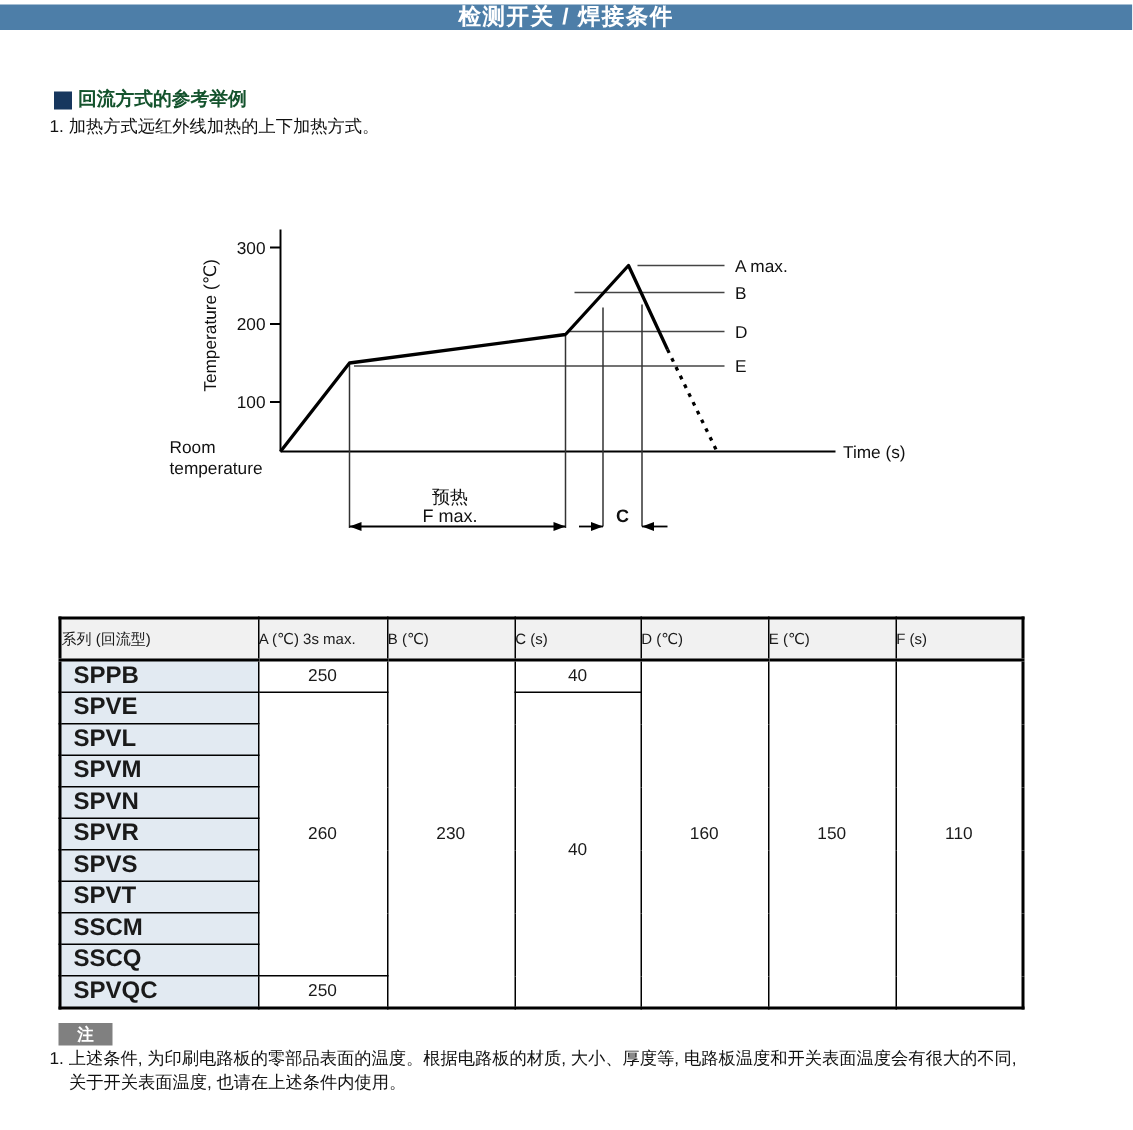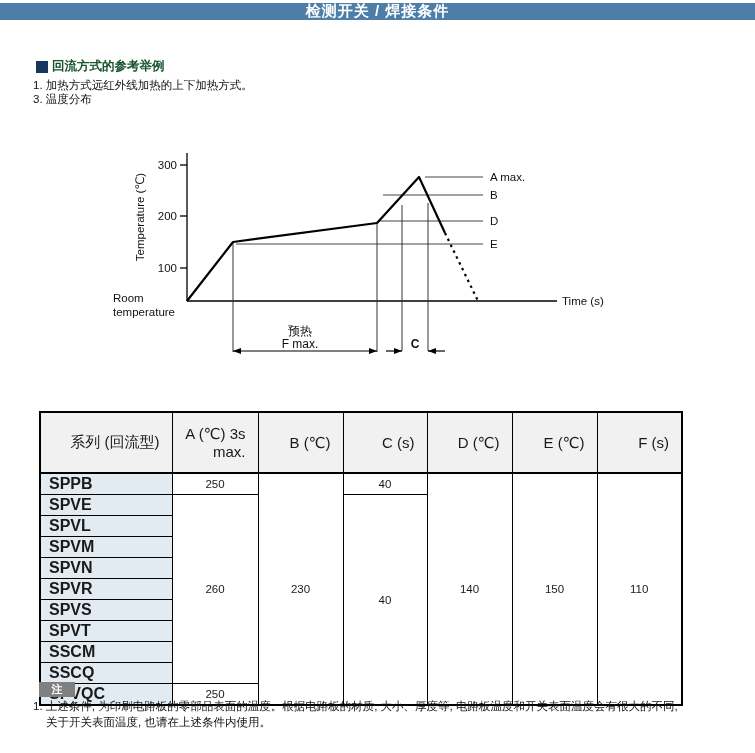--- a/index.html
+++ b/index.html
@@ -15,22 +15,22 @@
   .section-title{font-weight:bold;font-size:12.5px;color:#14532d;}
 
   .top-notes{position:absolute;left:33px;top:79px;font-size:11.5px;line-height:13.5px;white-space:nowrap;color:#111;}
   .top-notes div{margin:0;}
 
   .chart{position:absolute;left:100px;top:145px;width:520px;height:235px;}
   svg text{font-family:"Liberation Sans","DejaVu Sans",sans-serif;}
 
   .table-wrap{position:absolute;left:39px;top:411px;}
   table.spec{border-collapse:collapse;table-layout:fixed;border:2px solid #000;}
-  table.spec th{background:#f1f1f1;font-weight:normal;font-size:15px;height:26px;
-    border:1px solid #000;border-bottom:2px solid #000;text-align:right;padding:12px;}
+  table.spec th{background:#f1f1f1;font-weight:normal;font-size:10px;height:26px;
+    border:1px solid #000;border-bottom:2px solid #000;text-align:left;padding:0;}
   table.spec td{border:1px solid #000;font-size:11.5px;height:20px;text-align:center;padding:0;vertical-align:middle;}
   table.spec td.series{background:#e2eaf2;text-align:left;padding-left:8px;font-weight:bold;font-size:16px;}
 
   .foot-badge{position:absolute;left:39px;top:682px;width:36px;height:15px;background:#808080;
     color:#fff;font-size:11px;font-weight:bold;display:flex;align-items:center;justify-content:center;}
   .foot-notes{position:absolute;left:33px;top:699px;font-size:11.5px;line-height:15.5px;white-space:nowrap;color:#111;}
   .foot-notes .indent{padding-left:13px;}
 </style>
 </head>
 <body>
@@ -41,21 +41,20 @@
     <span>检测开关 / 焊接条件</span>
   </div>
 
   <div class="section-row">
     <span class="section-square"></span>
     <span class="section-title">回流方式的参考举例</span>
   </div>
 
   <div class="top-notes">
     <div>1. 加热方式远红外线加热的上下加热方式。</div>
-    <div>3. 温度分布</div>
   </div>
 
   <div class="chart">
     <svg id="profile-svg" width="520" height="235" viewBox="0 0 520 235">
         <line x1="87" y1="8" x2="87" y2="156" stroke="#000" stroke-width="1.3"></line>
         <line x1="87" y1="156" x2="457" y2="156" stroke="#000" stroke-width="1.3"></line>
         <line x1="80" y1="20" x2="87" y2="20" stroke="#000" stroke-width="1.3"></line>
         <text x="77" y="24" fill="#111" font-size="11.5" text-anchor="end">300</text>
         <line x1="80" y1="71" x2="87" y2="71" stroke="#000" stroke-width="1.3"></line>
         <text x="77" y="75" fill="#111" font-size="11.5" text-anchor="end">200</text>
@@ -113,21 +112,21 @@
             <th>E (℃)</th>
             <th>F (s)</th>
           </tr>
         </thead>
       <tbody>
           <tr>
             <td class="series">SPPB</td>
             <td>250</td>
             <td rowspan="11">230</td>
             <td>40</td>
-            <td rowspan="11">140</td>
+            <td rowspan="11">160</td>
             <td rowspan="11">150</td>
             <td rowspan="11">110</td>
           </tr>
           <tr>
             <td class="series">SPVE</td>
             <td rowspan="9">260</td>
             <td rowspan="10">40</td>
           </tr>
           <tr>
             <td class="series">SPVL</td>

